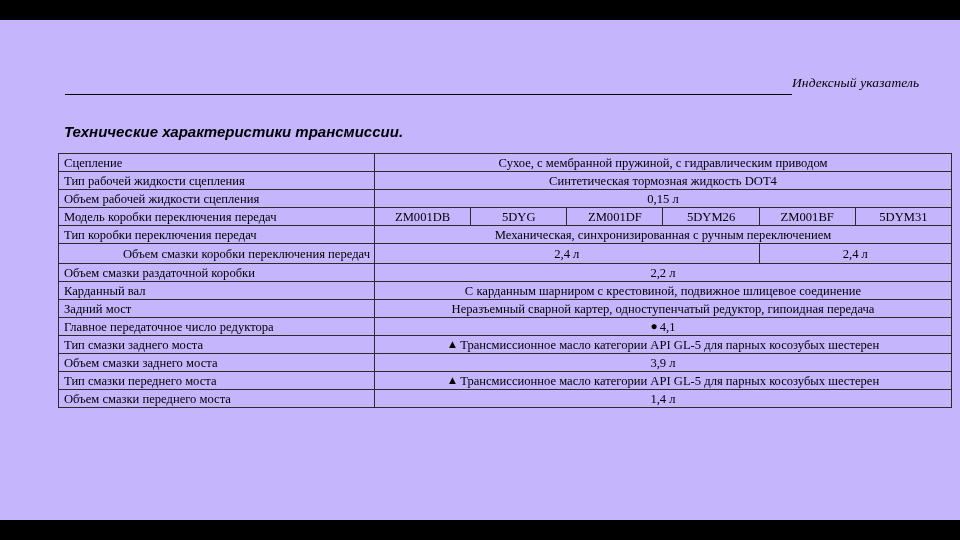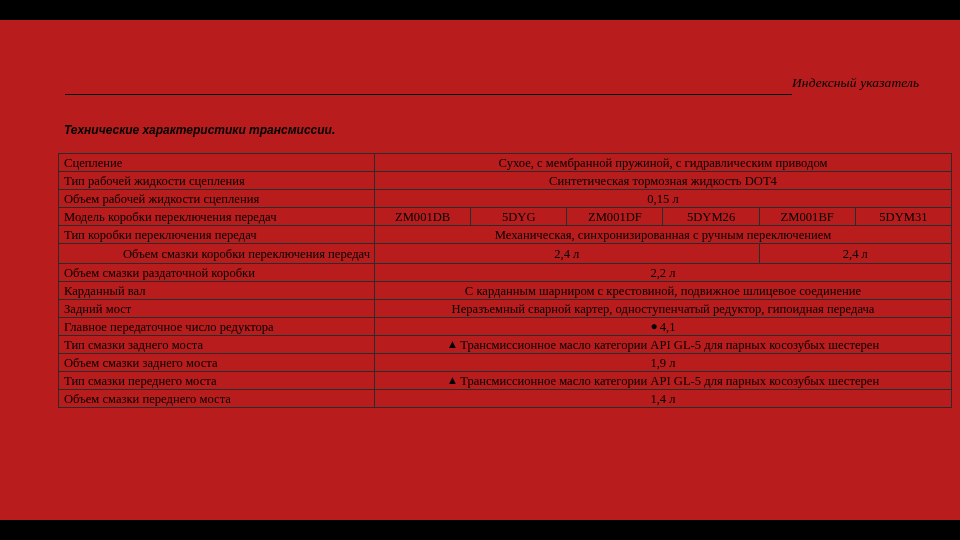--- a/index.html
+++ b/index.html
@@ -13,21 +13,21 @@
     height: 540px;
     overflow: hidden;
     font-family: "Liberation Serif", "DejaVu Serif", serif;
   }
   .page {
     position: absolute;
     left: 0;
     top: 20px;
     width: 960px;
     height: 500px;
-    background: #b91c1c;
+    background: #c4b5fd;
     overflow: hidden;
   }
 
   
   .doc-header {
     position: absolute;
     left: 0;
     top: 48px;
     width: 960px;
     height: 30px;
@@ -53,21 +53,21 @@
   }
 
   
   .section-title {
     position: absolute;
     left: 64px;
     top: 103px;
     font-family: "Liberation Sans", "DejaVu Sans", sans-serif;
     font-weight: bold;
     font-style: italic;
-    font-size: 12px;
+    font-size: 15px;
     color: #000000;
     white-space: nowrap;
   }
 
   
   .spec-table {
     position: absolute;
     left: 58px;
     top: 133px;
     width: 894px;
@@ -189,21 +189,21 @@
         <td class="value" colspan="6"><span class="marker dot">●</span><span>4,1</span></td>
       </tr>
 
       <tr>
         <td class="label">Тип смазки заднего моста</td>
         <td class="value" colspan="6"><span class="marker tri">▲</span><span>Трансмиссионное масло категории API GL-5 для парных косозубых шестерен</span></td>
       </tr>
 
       <tr>
         <td class="label">Объем смазки заднего моста</td>
-        <td class="value" colspan="6">1,9 л</td>
+        <td class="value" colspan="6">3,9 л</td>
       </tr>
 
       <tr>
         <td class="label">Тип смазки переднего моста</td>
         <td class="value" colspan="6"><span class="marker tri">▲</span><span>Трансмиссионное масло категории API GL-5 для парных косозубых шестерен</span></td>
       </tr>
 
       <tr>
         <td class="label">Объем смазки переднего моста</td>
         <td class="value" colspan="6">1,4 л</td>

